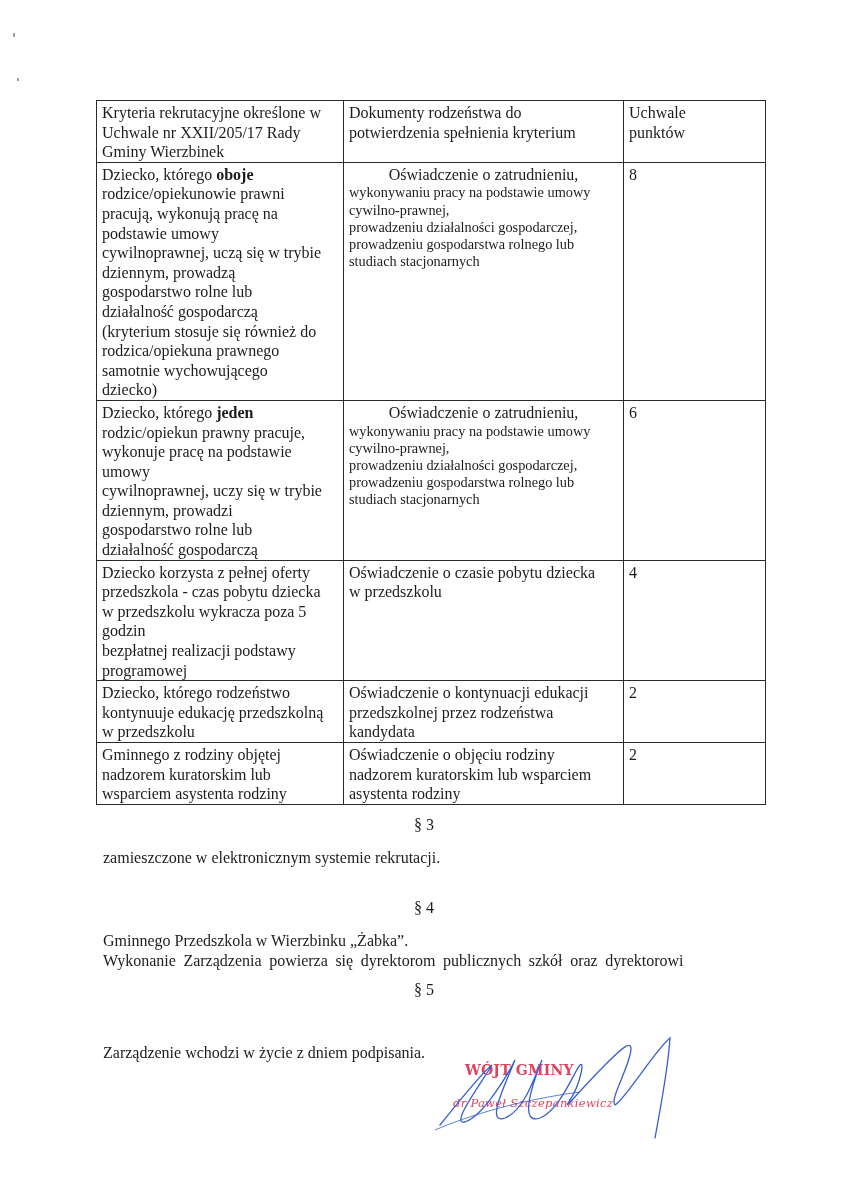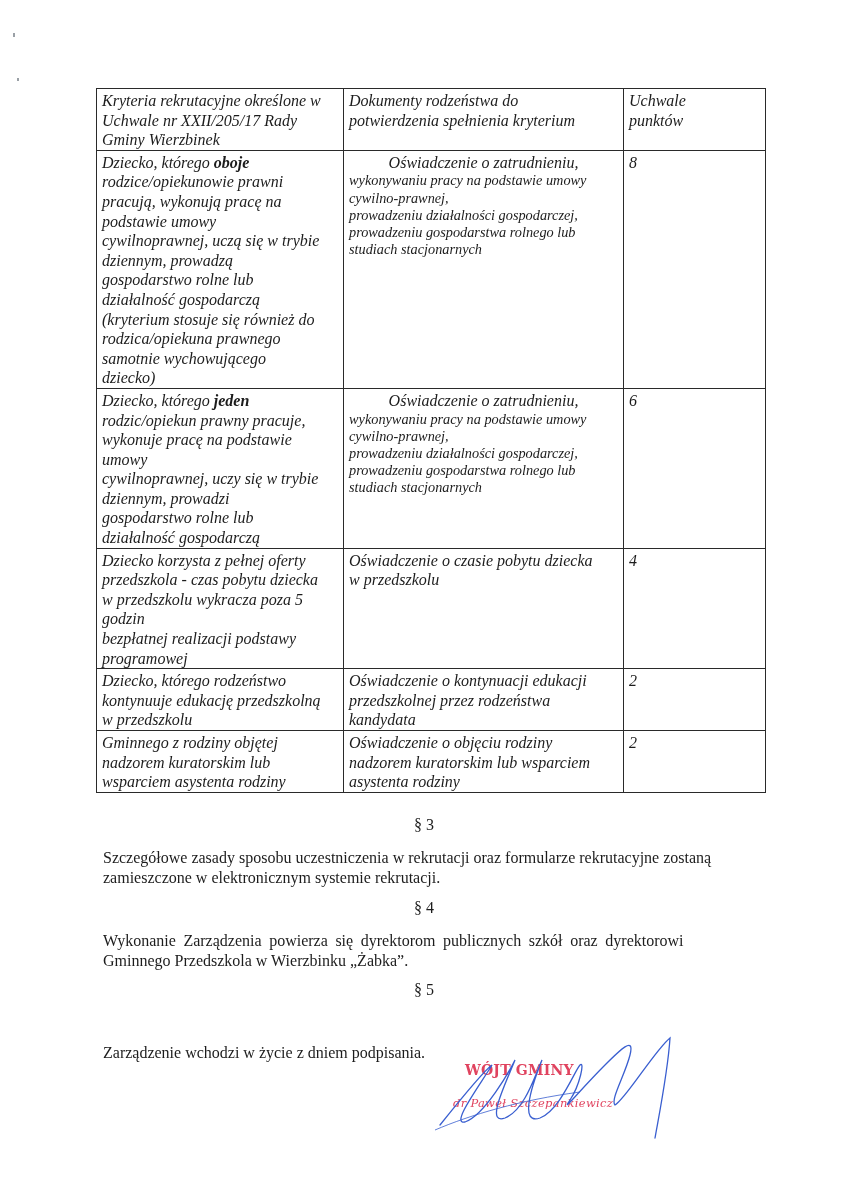--- a/index.html
+++ b/index.html
@@ -2,22 +2,22 @@
 <html><head>
 <meta charset="utf-8">
 <style>
   html, body { margin: 0; padding: 0; }
   body {
     width: 848px; height: 1200px; background: #ffffff; position: relative; overflow: hidden;
     font-family: "Liberation Serif", "DejaVu Serif", serif; color: #1c1c1c;
   }
   .speck { position: absolute; background: #9aa0a6; }
   table.criteria {
-    position: absolute; left: 96px; top: 88px; width: 670px;
-    border-collapse: collapse; table-layout: fixed; font-style: italic;
+    position: absolute; left: 96px; top: 100px; width: 670px;
+    border-collapse: collapse; table-layout: fixed;
   }
   table.criteria td {
     border: 1px solid #2a2a2a; vertical-align: top; padding: 2px 5px 0 5px;
     font-size: 16px; line-height: 19.6px; overflow: hidden;
   }
   td.c1 { width: 236px; }
   td.c2 { width: 269px; }
   td.c3 { width: 131px; }
   .small { font-size: 14.3px; line-height: 17.2px; display: block; }
   .big { font-size: 16px; line-height: 19.6px; display: block; text-align: center; }
@@ -144,28 +144,27 @@
       <span class="line">nadzorem kuratorskim lub wsparciem</span>
       <span class="line">asystenta rodziny</span>
     </td>
     <td class="c3">2</td>
   </tr>
 </tbody>
   </table>
 
 <div class="para-sign" style="top:816px;">§ 3</div>
 <div class="body-text" style="top:848px;">
-  <span class="line">Szczegółowe zasady sposobu uczestniczenia w rekrutacji oraz formularze rekrutacyjne zostaną</span>
   <span class="line">zamieszczone w elektronicznym systemie rekrutacji.</span>
 </div>
 
 <div class="para-sign" style="top:899px;">§ 4</div>
 <div class="body-text" style="top:931px;">
+  <span class="line">Gminnego Przedszkola w Wierzbinku „Żabka”.</span>
   <span class="line justify" style="word-spacing:3.6px;">Wykonanie Zarządzenia powierza się dyrektorom publicznych  szkół oraz dyrektorowi</span>
-  <span class="line">Gminnego Przedszkola w Wierzbinku „Żabka”.</span>
 </div>
 
 <div class="para-sign" style="top:981px;">§ 5</div>
 <div class="body-text" style="top:1043px;">
   <span class="line">Zarządzenie wchodzi w życie z dniem podpisania.</span>
 </div>
 
 <div class="stamp stamp-title">WÓJT GMINY</div>
 <div class="stamp stamp-name">dr Paweł Szczepankiewicz</div>
 

